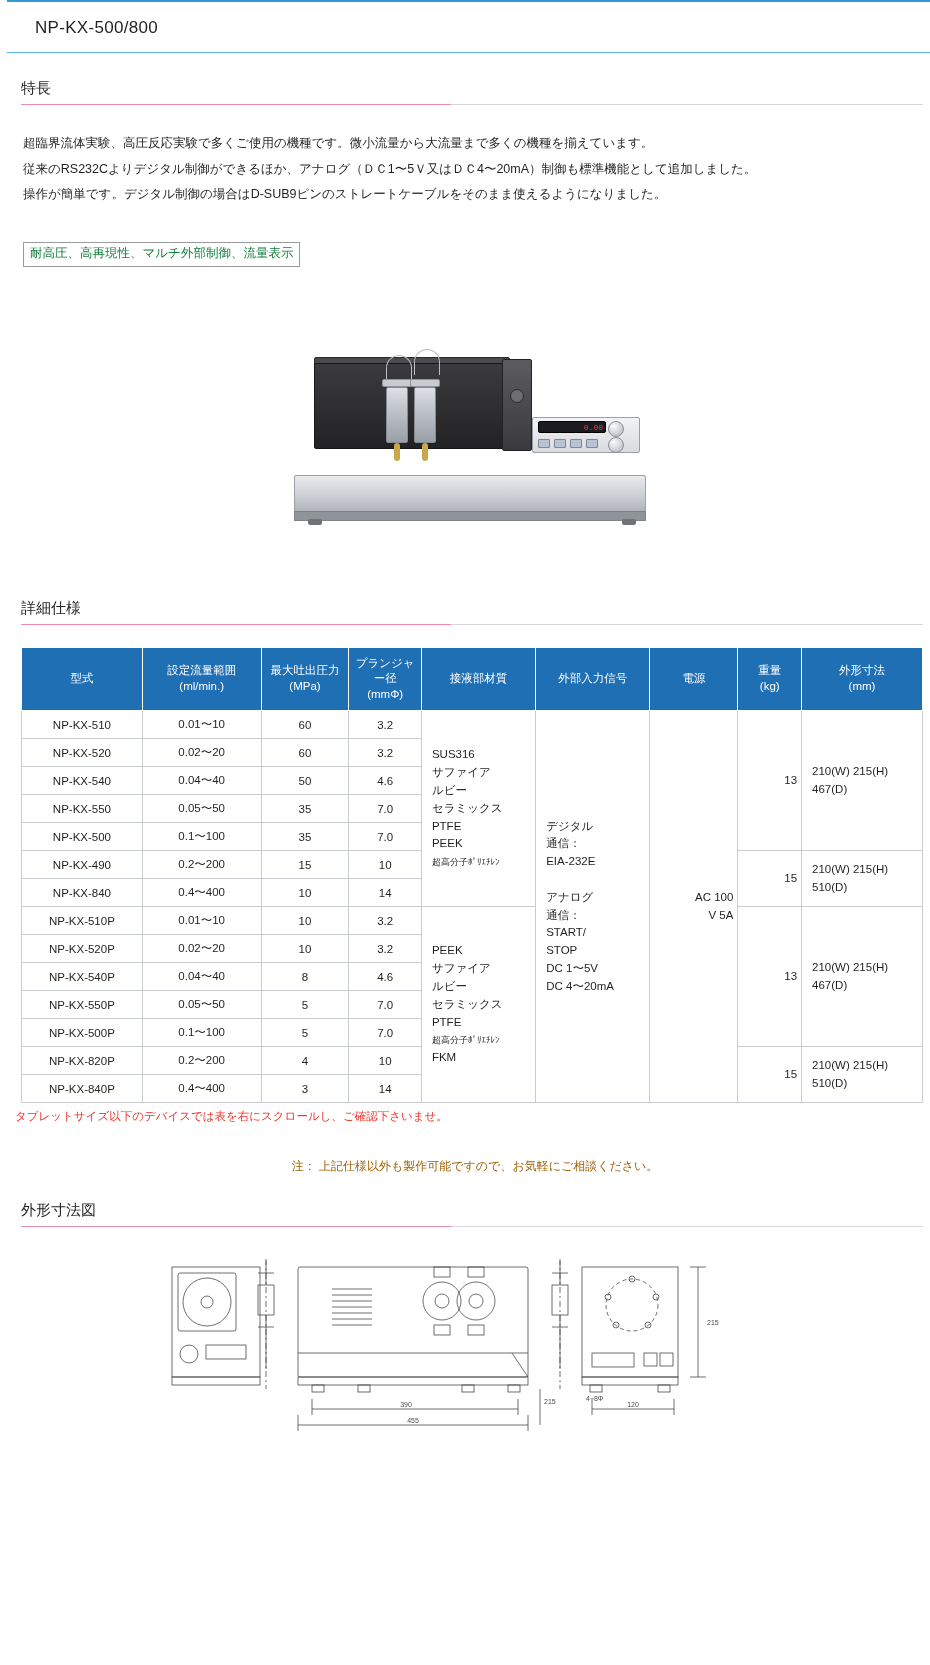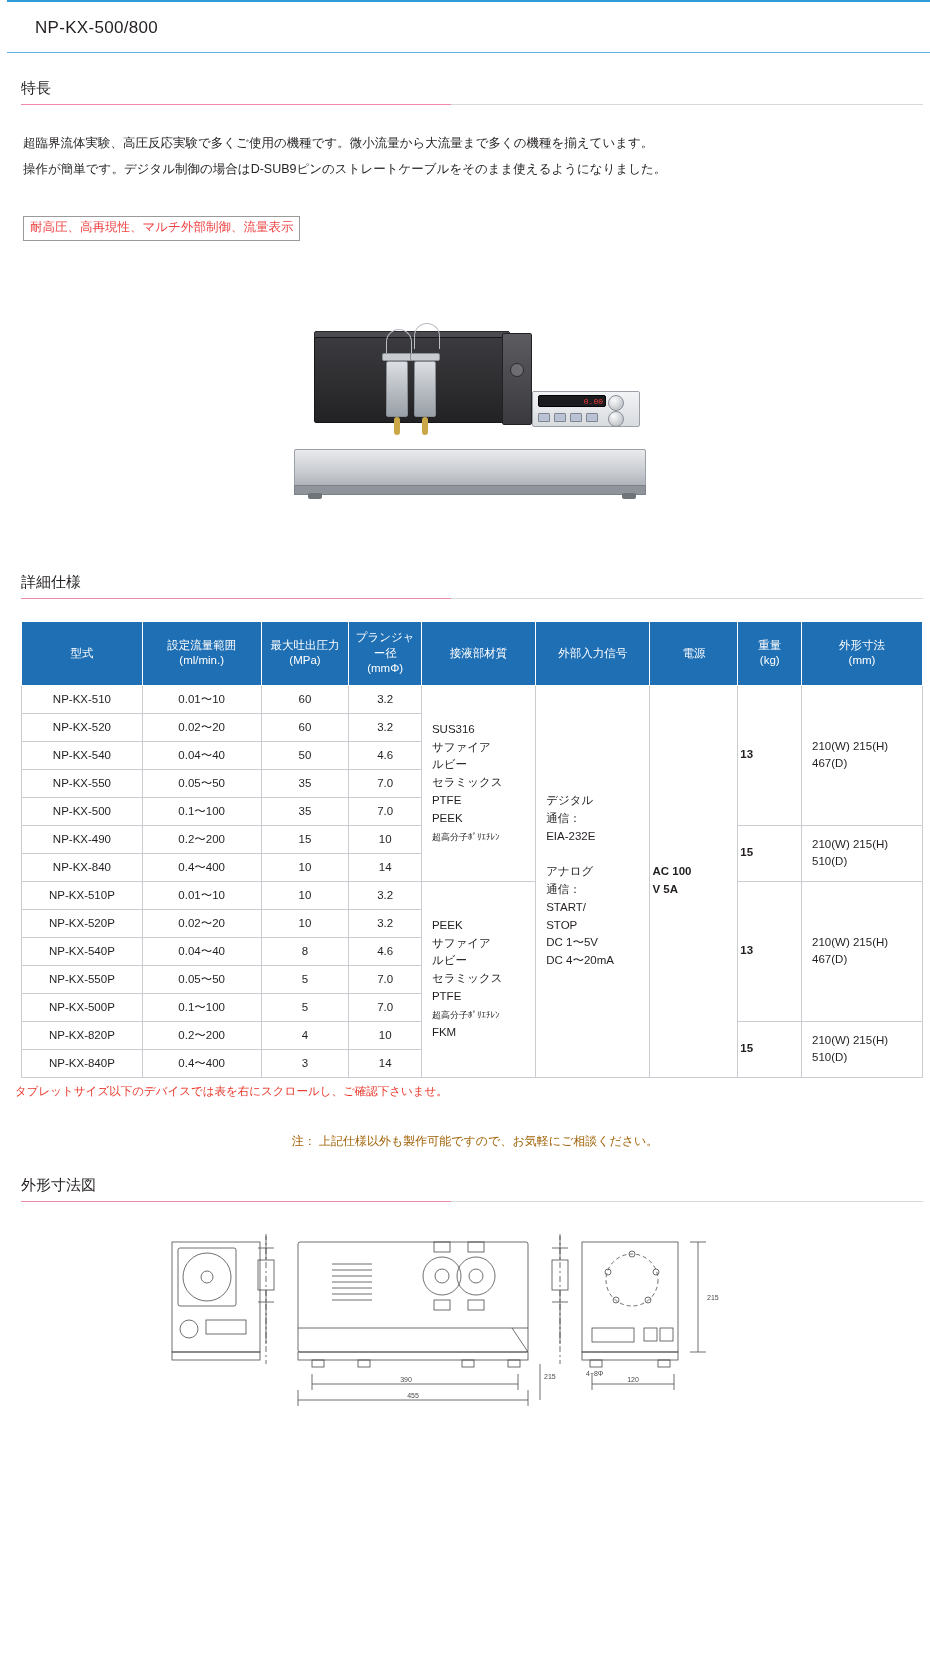--- a/index.html
+++ b/index.html
@@ -56,21 +56,21 @@
     color: #231f20;
   }
   .feat-body p { margin: 0; }
 
   .keyword-box {
     display: inline-block;
     margin: 34px 0 0 2px;
     padding: 4px 6px 5px 6px;
     border: 1px solid #9a9a9a;
     font-size: 12.5px;
-    color: #ef4444;
+    color: #15803d;
     line-height: 1.1;
   }
 
   
   .photo-wrap {
     height: 280px;
     display: flex;
     align-items: center;
     justify-content: center;
     margin-top: 26px;
@@ -235,21 +235,21 @@
     text-align: center;
     height: 27px;
     vertical-align: middle;
     color: #231f20;
   }
   table.spec td.mat, table.spec td.sig, table.spec td.pw, table.spec td.wt, table.spec td.dim {
     text-align: left;
     padding-left: 10px;
     line-height: 1.55;
   }
-  table.spec td.wt, table.spec td.pw { text-align: left; padding-left: 2px; font-weight: bold; }
+  table.spec td.wt, table.spec td.pw { text-align: right; padding-left: 2px; }
   table.spec td.dim { line-height: 1.5; }
   .note-red {
     color: #e8372b;
     font-size: 11.5px;
     padding: 6px 0 0 8px;
   }
   .note-plain {
     font-size: 12px;
     padding: 34px 8px 0 14px;
     color: #a16207;
@@ -275,20 +275,21 @@
 
   <div class="page-title">NP-KX-500/800</div>
   <div class="title-rule"></div>
 
   <div class="section">
     <div class="sec-head">特長</div>
     <div class="sec-head-rule"></div>
 
     <div class="feat-body">
       <p>超臨界流体実験、高圧反応実験で多くご使用の機種です。微小流量から大流量まで多くの機種を揃えています。</p>
+      <p>従来のRS232Cよりデジタル制御ができるほか、アナログ（ＤＣ1〜5Ｖ又はＤＣ4〜20mA）制御も標準機能として追加しました。</p>
       <p>操作が簡単です。デジタル制御の場合はD-SUB9ピンのストレートケーブルをそのまま使えるようになりました。</p>
     </div>
 
     <div class="keyword-box">耐高圧、高再現性、マルチ外部制御、流量表示</div>
   </div>
 
   <div class="photo-wrap">
     <div class="photo">
       <div class="pp-base"></div>
       <div class="pp-base-front"></div>

